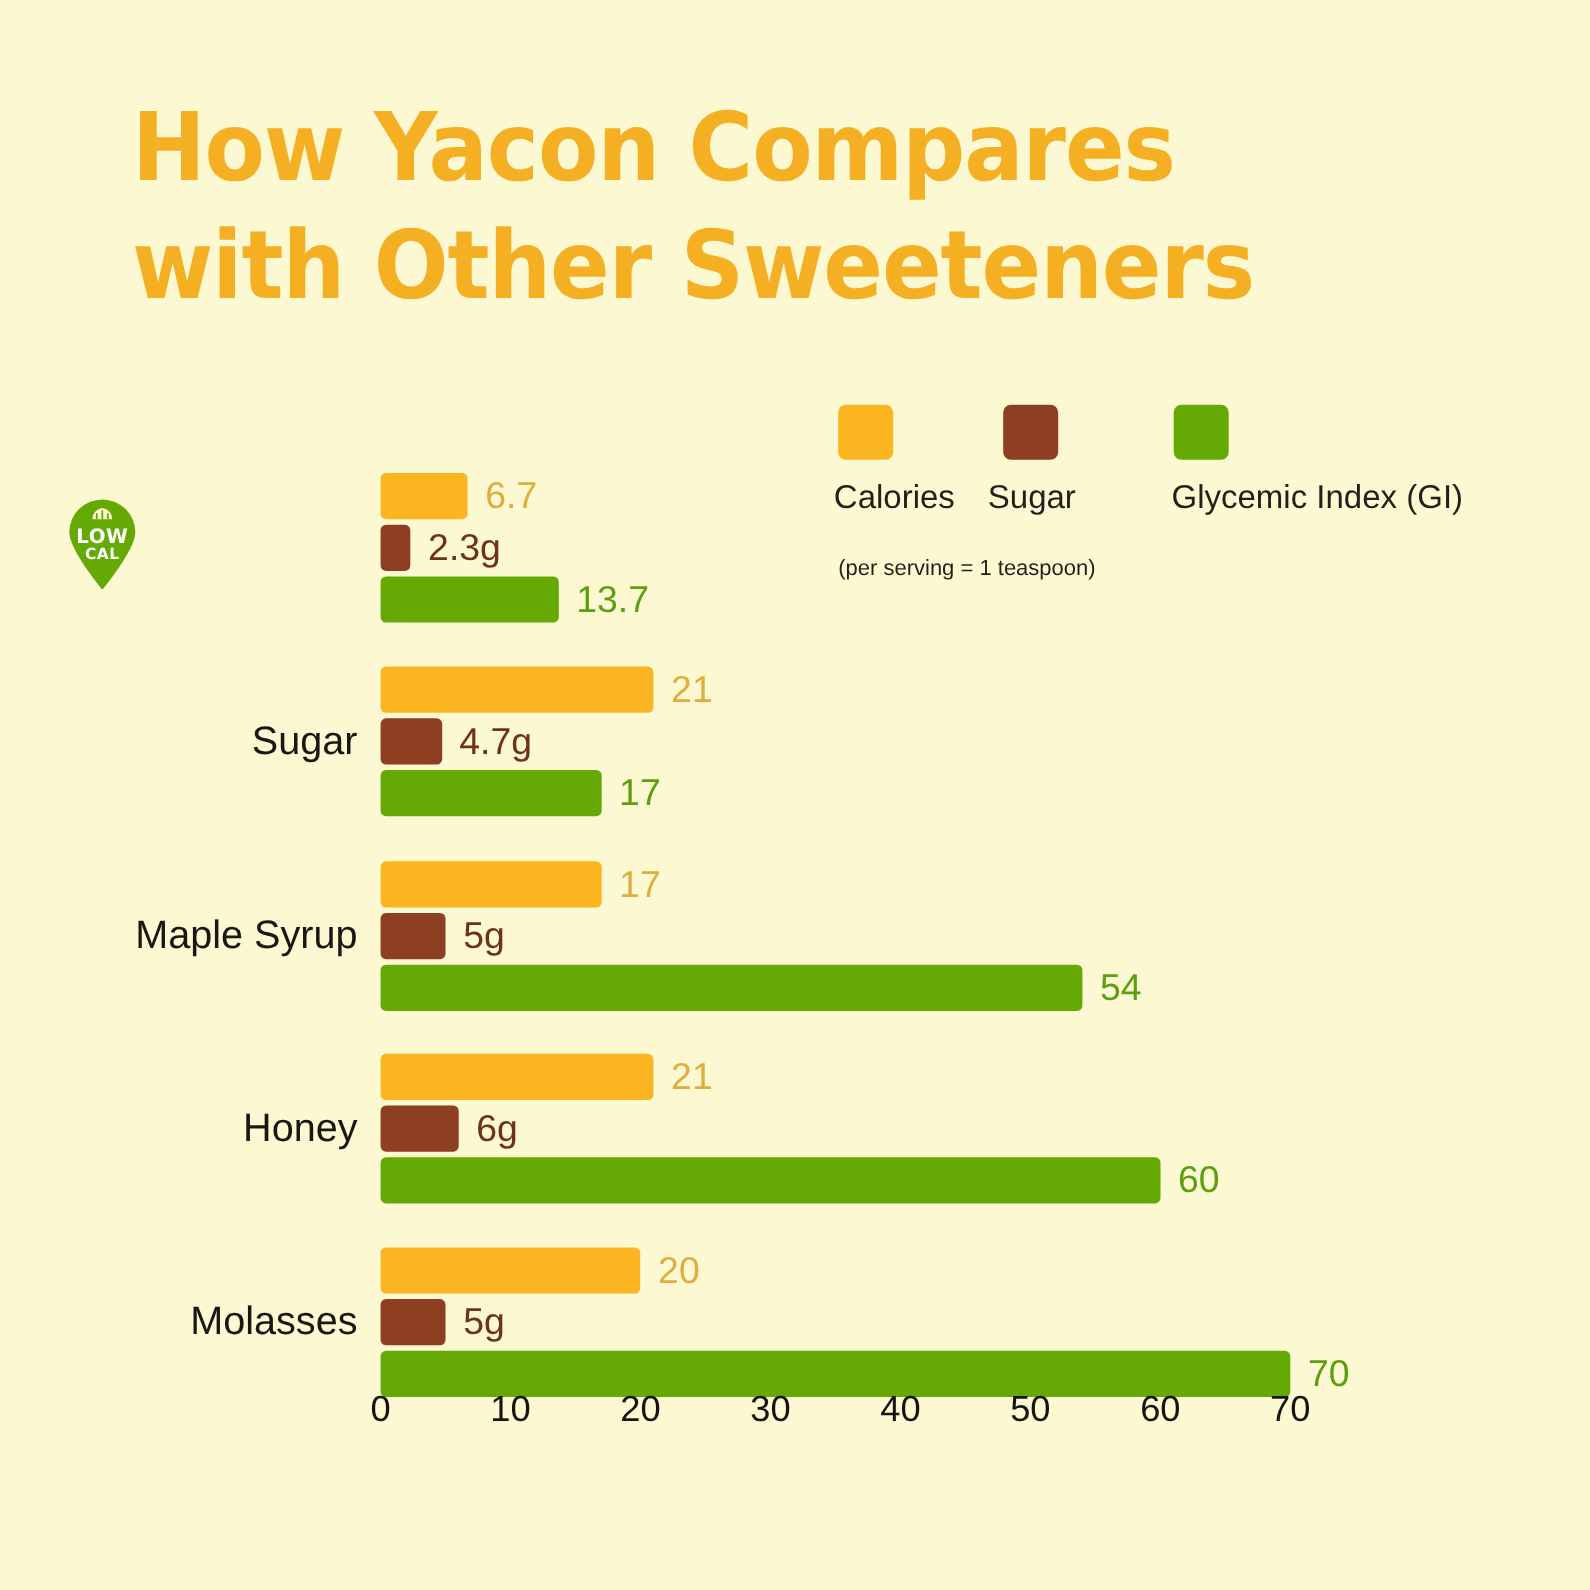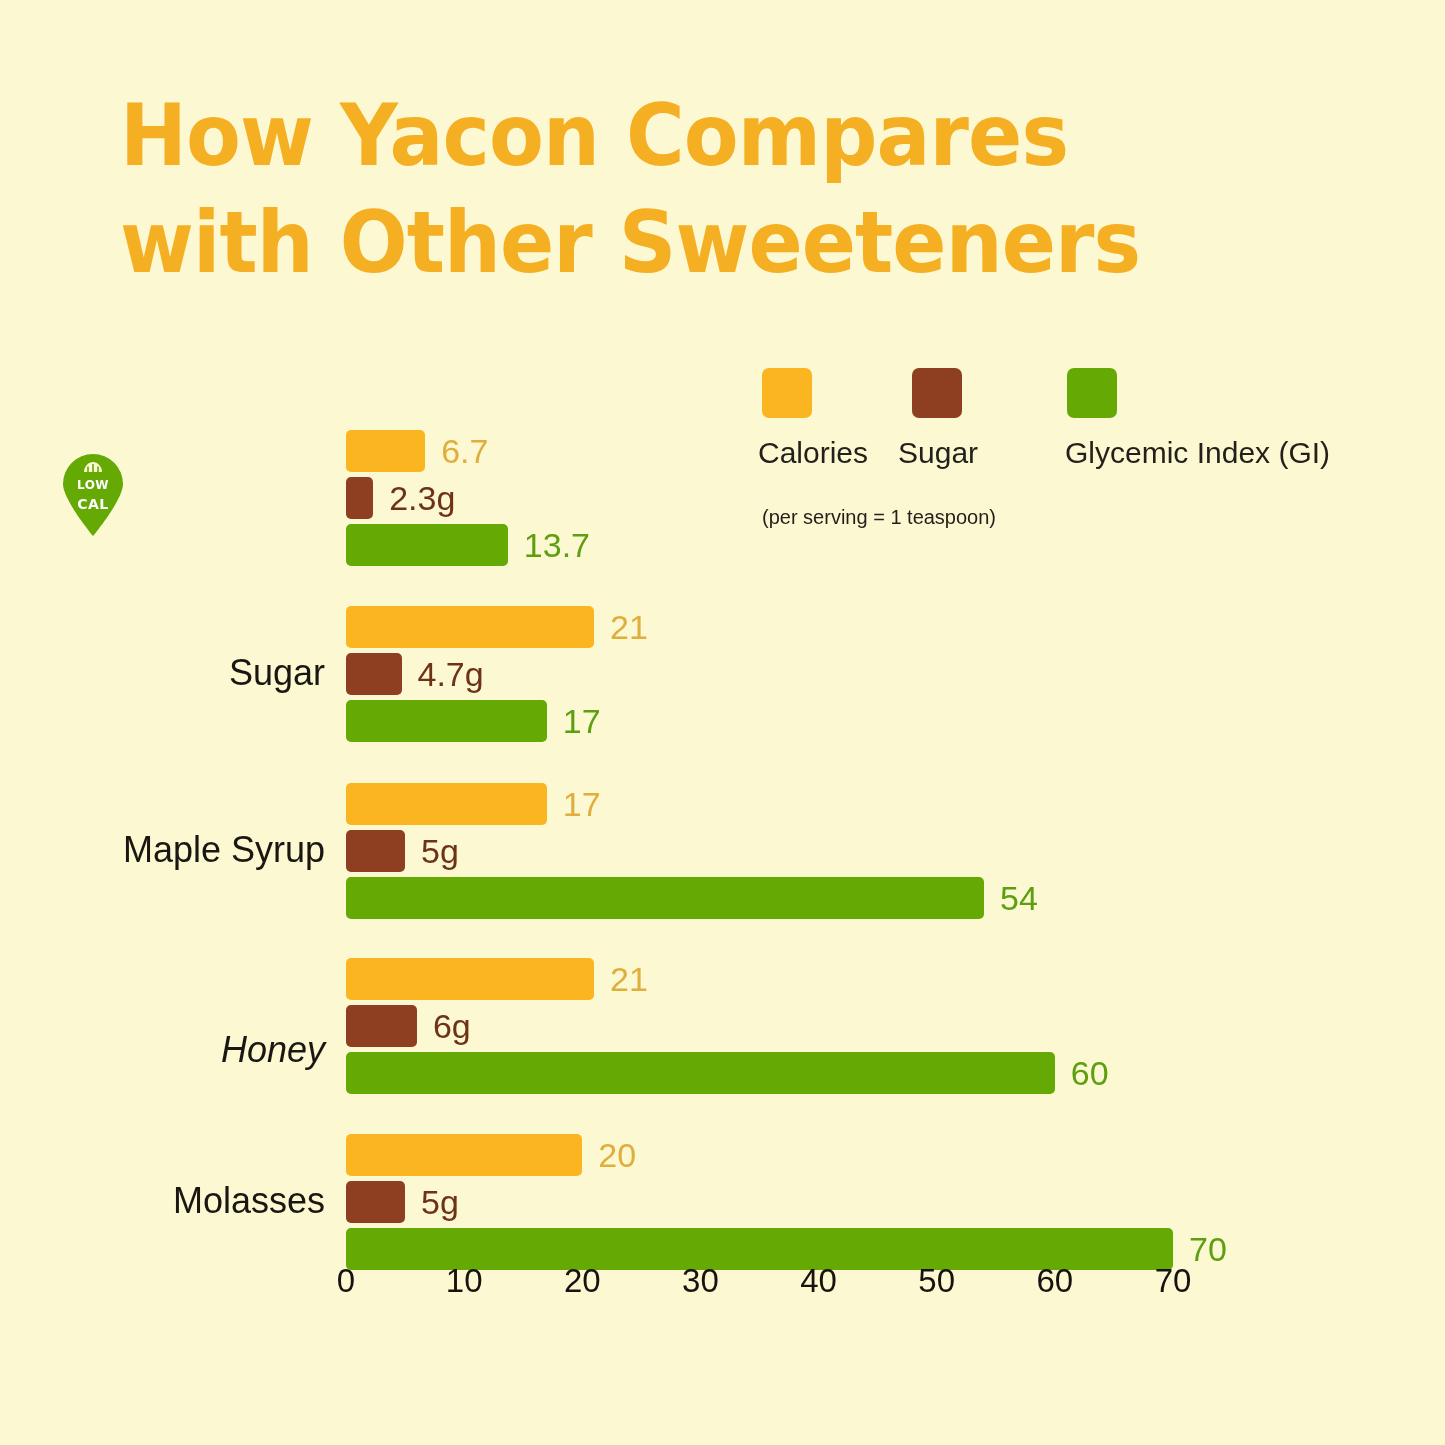--- a/index.html
+++ b/index.html
@@ -115,21 +115,21 @@
   #low-cal-badge .pin-txt {
     position: absolute;
     left: 0;
     width: 66px;
     text-align: center;
     color: #FFFFFF;
     font-weight: bold;
     font-family: "DejaVu Sans", sans-serif;
     letter-spacing: 0.5px;
   }
-  #low-cal-badge .pin-low { top: 26px; font-size: 12px; }
+  #low-cal-badge .pin-low { top: 26px; font-size: 18px; }
   #low-cal-badge .pin-cal { top: 44px; font-size: 14px; }
 
   
   .axis-tick {
     position: absolute;
     top: 1262px;
     font-size: 33px;
     color: #17140F;
     text-align: center;
     width: 60px;
@@ -183,21 +183,21 @@
     <div class="bar-value" style="left: 417.527px; top: 653px; color: rgb(110, 51, 23);">4.7g</div>
     <div class="bar" style="left: 346px; top: 700px; width: 200.843px; background: rgb(100, 169, 4);"></div>
     <div class="bar-value" style="left: 562.843px; top: 700px; color: rgb(94, 159, 16);">17</div>
     <div class="cat-label" style="top: 828px;">Maple Syrup</div>
     <div class="bar" style="left: 346px; top: 783px; width: 200.843px; background: rgb(250, 181, 33);"></div>
     <div class="bar-value" style="left: 562.843px; top: 783px; color: rgb(224, 174, 60);">17</div>
     <div class="bar" style="left: 346px; top: 830px; width: 59.0714px; background: rgb(142, 63, 33);"></div>
     <div class="bar-value" style="left: 421.071px; top: 830px; color: rgb(110, 51, 23);">5g</div>
     <div class="bar" style="left: 346px; top: 877px; width: 637.971px; background: rgb(100, 169, 4);"></div>
     <div class="bar-value" style="left: 999.971px; top: 877px; color: rgb(94, 159, 16);">54</div>
-    <div class="cat-label" style="top: 1028px; font-style: italic;">Honey</div>
+    <div class="cat-label" style="top: 1003px;">Honey</div>
     <div class="bar" style="left: 346px; top: 958px; width: 248.1px; background: rgb(250, 181, 33);"></div>
     <div class="bar-value" style="left: 610.1px; top: 958px; color: rgb(224, 174, 60);">21</div>
     <div class="bar" style="left: 346px; top: 1005px; width: 70.8857px; background: rgb(142, 63, 33);"></div>
     <div class="bar-value" style="left: 432.886px; top: 1005px; color: rgb(110, 51, 23);">6g</div>
     <div class="bar" style="left: 346px; top: 1052px; width: 708.857px; background: rgb(100, 169, 4);"></div>
     <div class="bar-value" style="left: 1070.86px; top: 1052px; color: rgb(94, 159, 16);">60</div>
     <div class="cat-label" style="top: 1179px;">Molasses</div>
     <div class="bar" style="left: 346px; top: 1134px; width: 236.286px; background: rgb(250, 181, 33);"></div>
     <div class="bar-value" style="left: 598.286px; top: 1134px; color: rgb(224, 174, 60);">20</div>
     <div class="bar" style="left: 346px; top: 1181px; width: 59.0714px; background: rgb(142, 63, 33);"></div>

